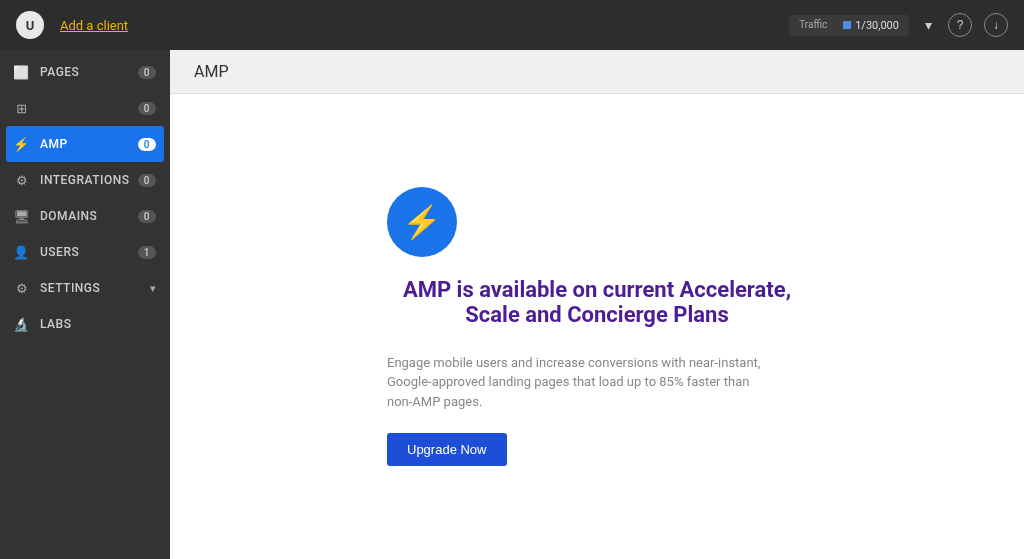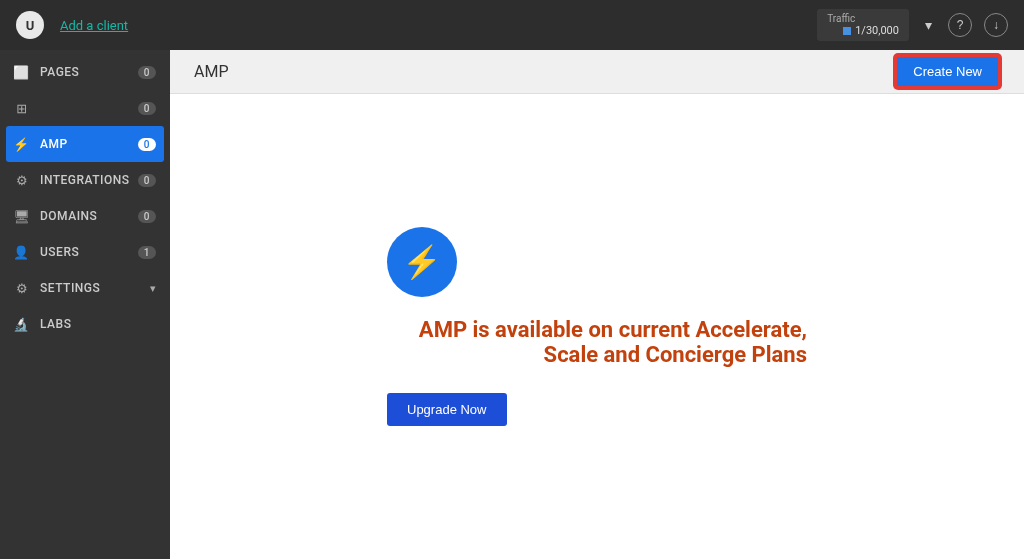--- a/index.html
+++ b/index.html
@@ -26,33 +26,32 @@
       border-radius: 50%;
       background: #e8e8e8;
       display: flex;
       align-items: center;
       justify-content: center;
       font-weight: bold;
       font-size: 13px;
       color: #333;
     }
     .add-client-link {
-      color: #14b8a6;
+      color: #eab308;
       text-decoration: underline;
       font-size: 13px;
       cursor: pointer;
     }
     .header-right {
       display: flex;
       align-items: center;
       gap: 12px;
     }
     .traffic-box, .conversions-box {
       display: flex;
-      flex-direction: column;
       align-items: flex-start;
       background: #3a3a3a;
       padding: 4px 10px;
       border-radius: 3px;
       font-size: 11px;
       color: #ccc;
     }
     .traffic-box .label, .conversions-box .label {
       color: #aaa;
       font-size: 10px;
@@ -251,23 +250,23 @@
       justify-content: center;
     }
     .amp-bolt {
       color: #fff;
       font-size: 32px;
       line-height: 1;
     }
     .amp-heading {
       font-size: 22px;
       font-weight: 700;
-      color: #c2410c;
+      color: #4c1d95;
       margin-bottom: 26px;
-      text-align: right;
+      text-align: center;
       max-width: 420px;
     }
     .amp-description {
       font-size: 13px;
       color: #888;
       margin-bottom: 22px;
       max-width: 380px;
       line-height: 1.5;
       text-align: left;
     }
@@ -382,29 +381,29 @@
         <span>Labs</span>
       </div>
     </div>
 
   </div>
 
   <div class="content-area">
 
     <div class="content-header">
       <span class="page-title-text">AMP</span>
-      <button class="create-new-btn">Create New</button>
     </div>
 
     <div class="content-main">
       <div class="content-center-wrapper">
         <div class="amp-icon-wrapper">
           <div class="amp-icon-circle">
             <span class="amp-bolt">⚡</span>
           </div>
         </div>
         <div class="amp-heading">AMP is available on current Accelerate, Scale and Concierge Plans</div>
+        <div class="amp-description">Engage mobile users and increase conversions with near-instant, Google-approved landing pages that load up to 85% faster than non-AMP pages.</div>
         <button class="upgrade-btn">Upgrade Now</button>
       </div>
     </div>
 
   </div>
 </div>
 
 </body></html>

